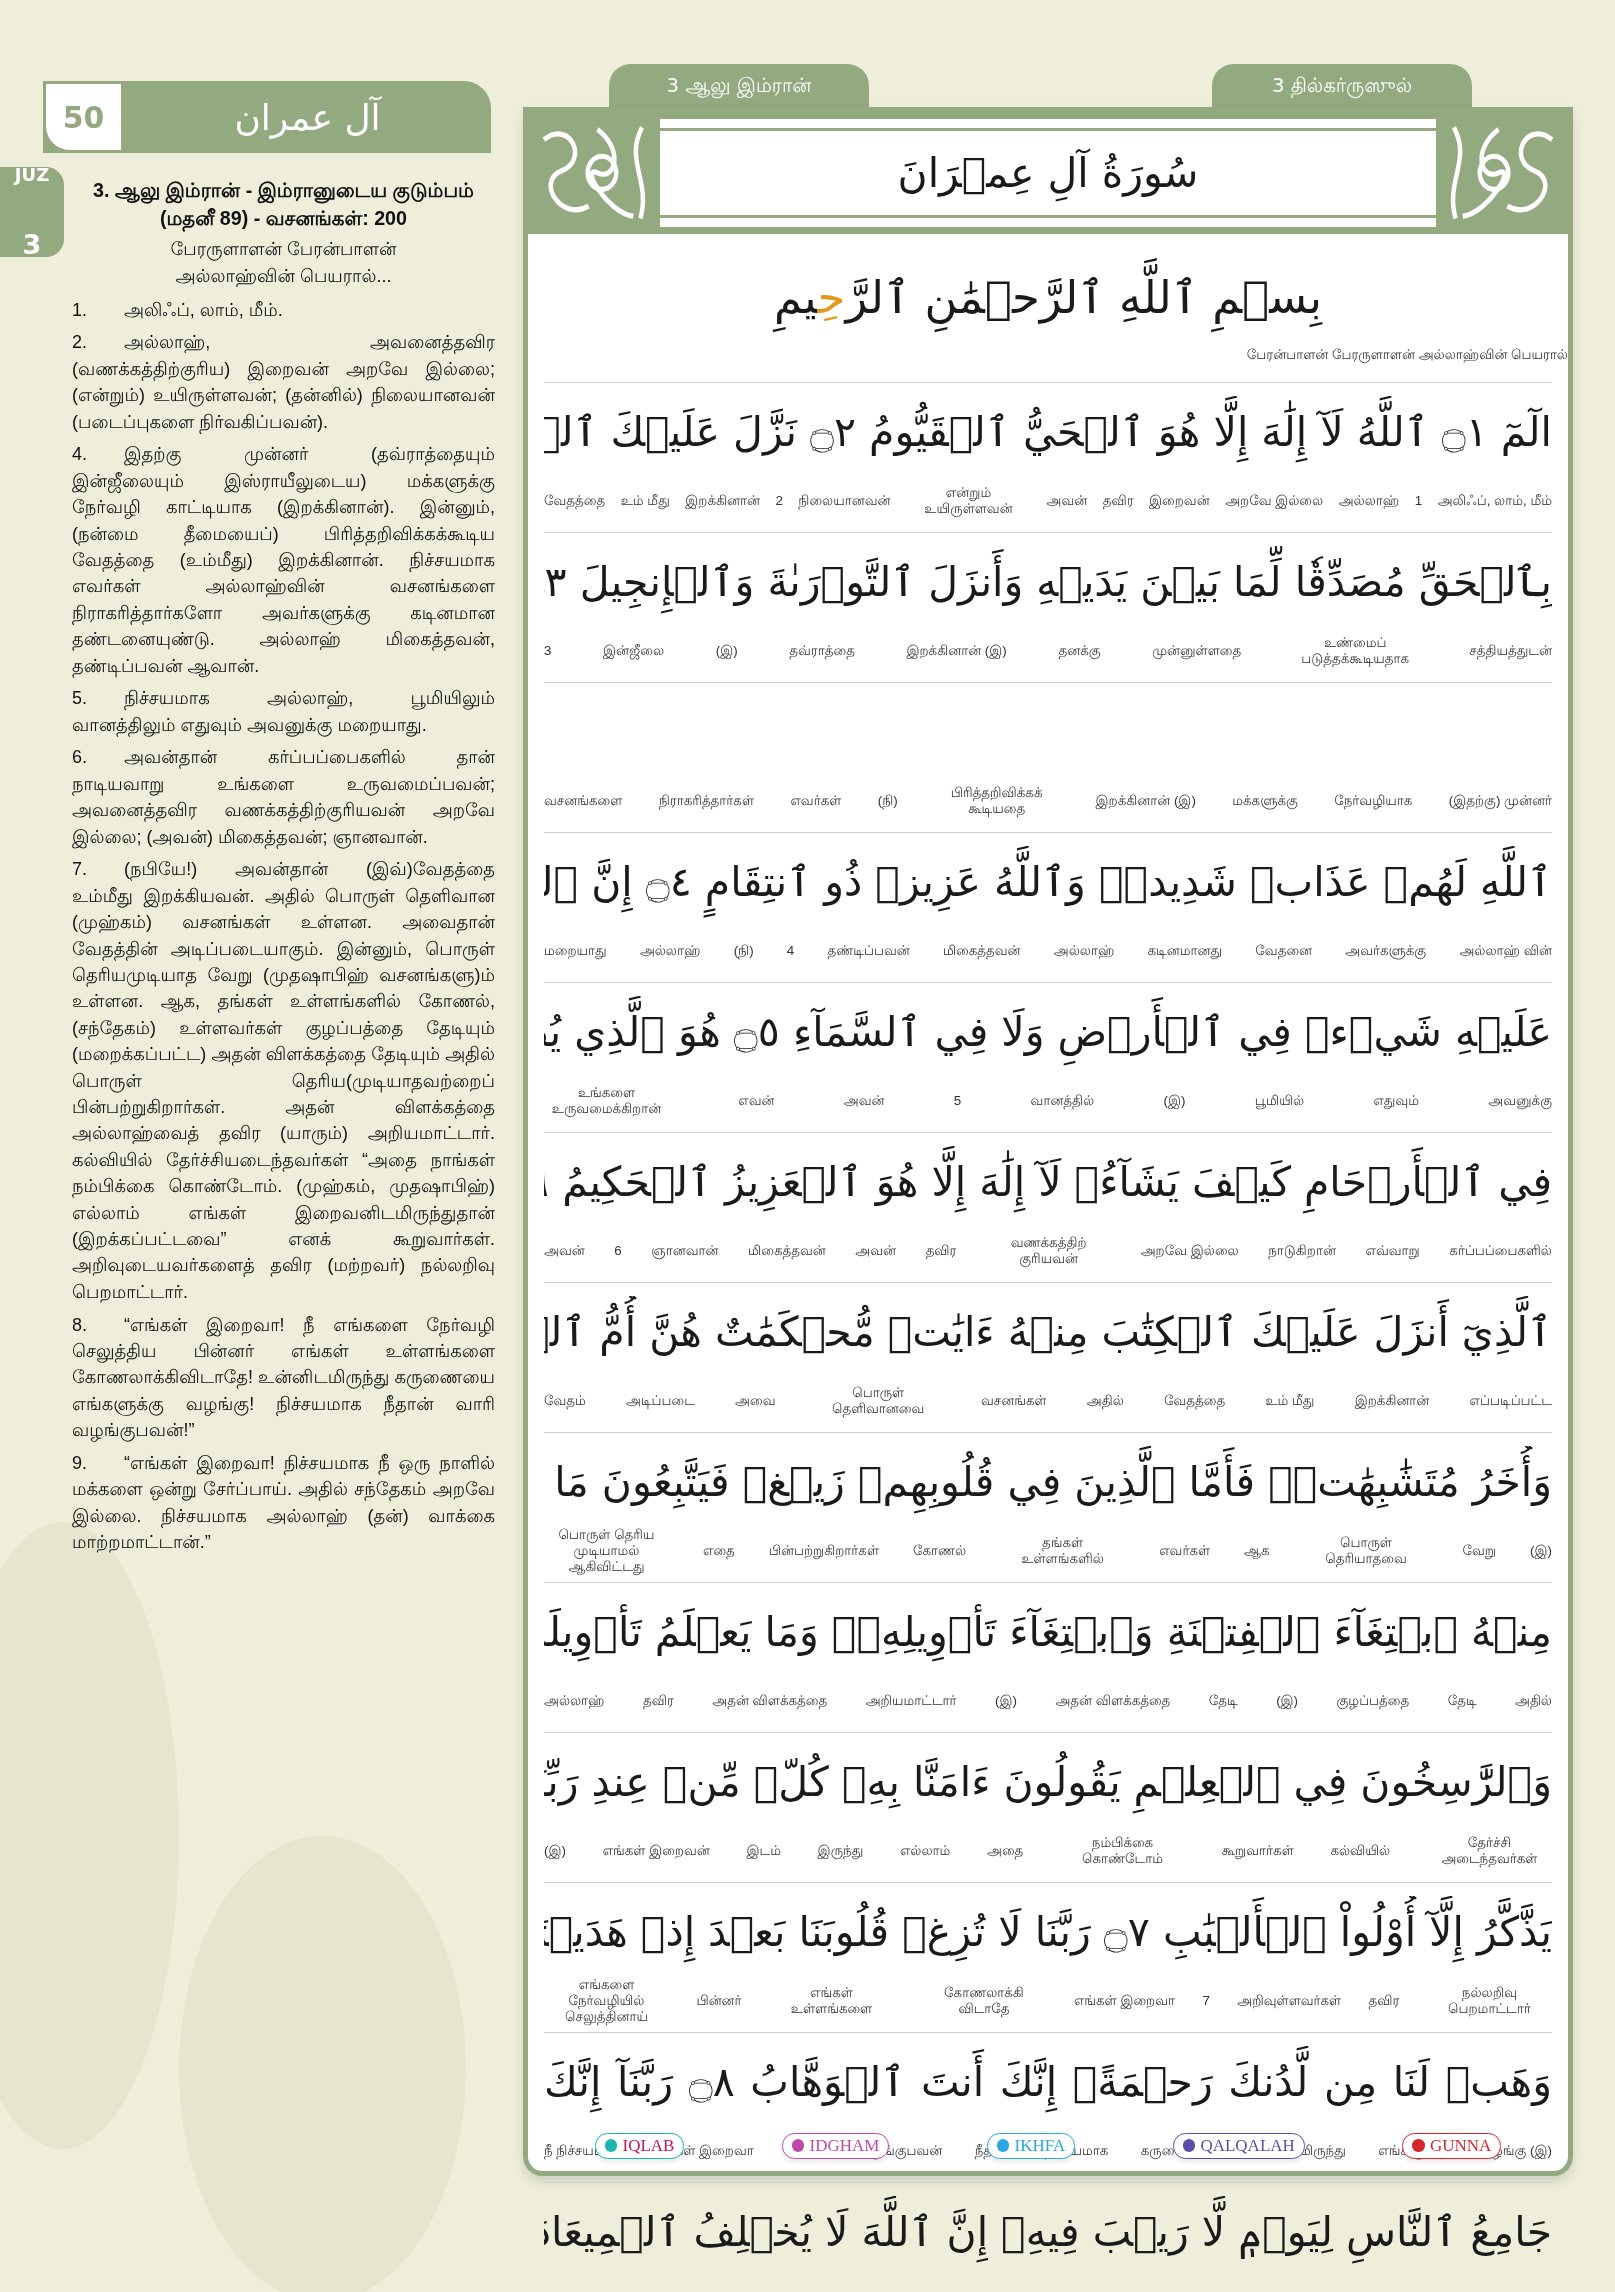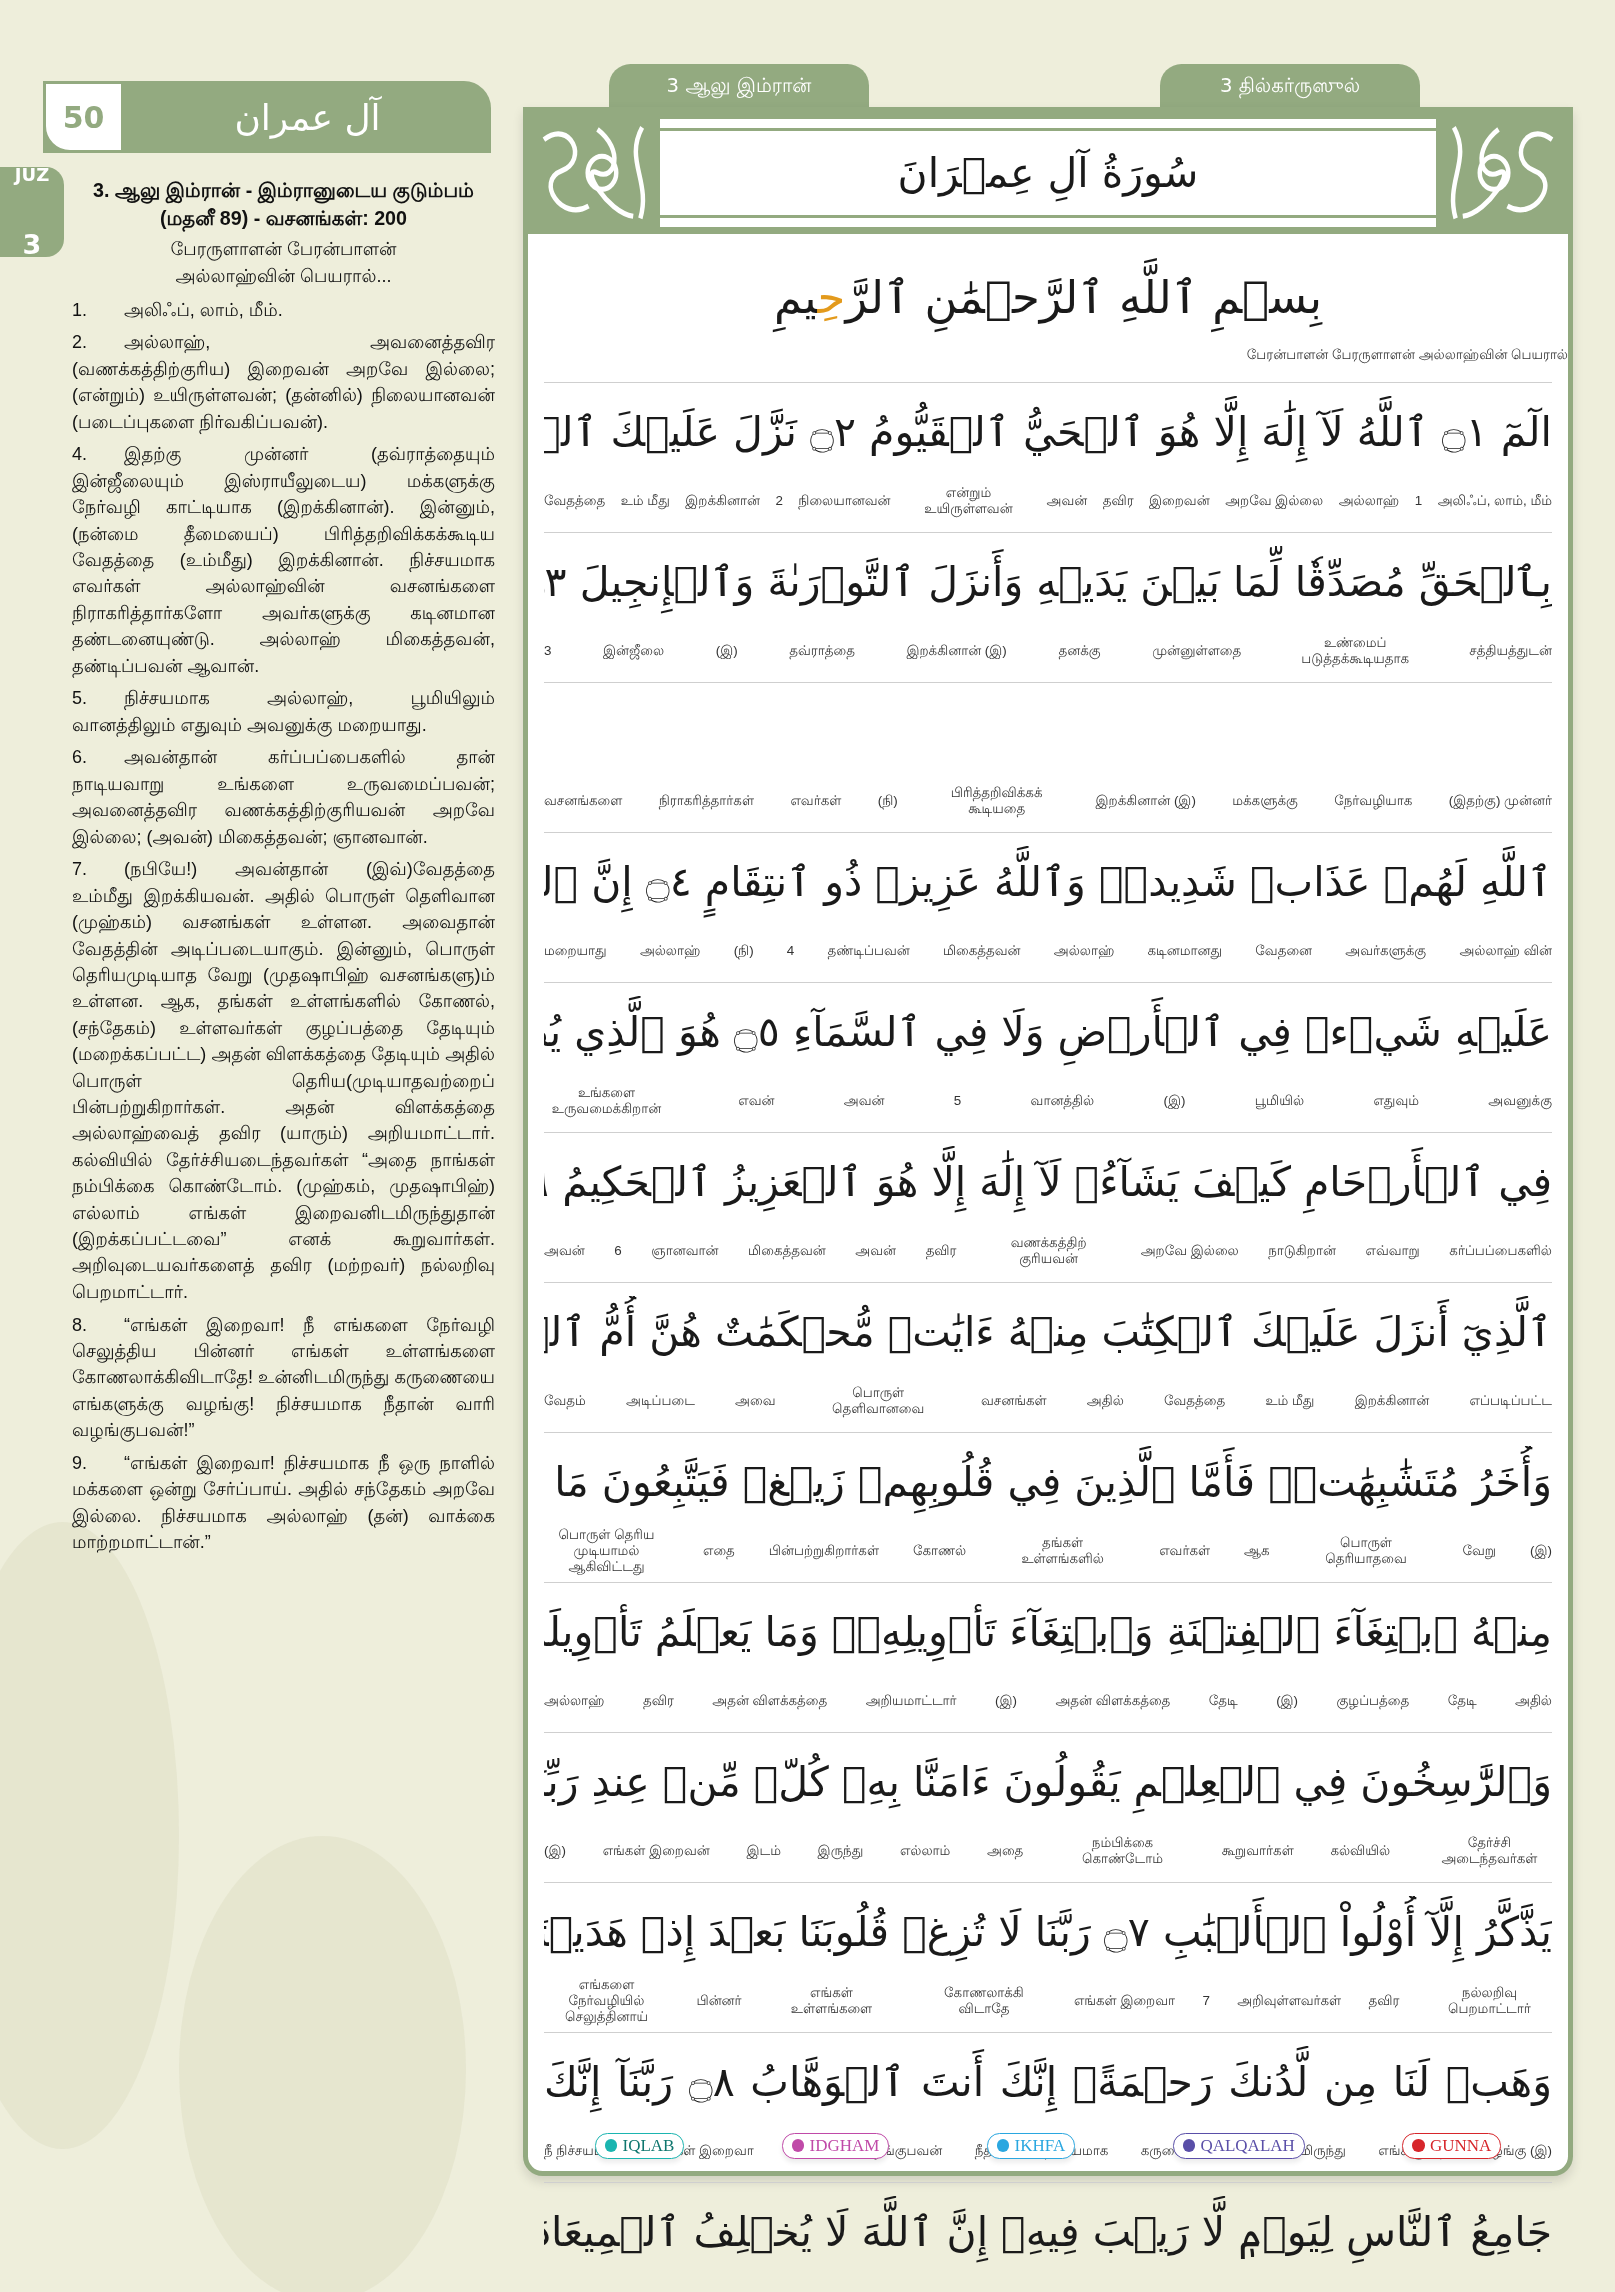--- a/index.html
+++ b/index.html
@@ -53,21 +53,21 @@
     .verse-tr { text-align: justify; margin-bottom: 6.3px; }
     .verse-tr .vn { display: inline-block; width: 52px; }
 
     
     .tab {
       position: absolute; top: 64px; height: 45px; background: #93aa80; color: #fff;
       border-radius: 21.5px 21.5px 0 0; display: flex; align-items: center; justify-content: center;
       font-size: 19.7px; font-family: "DejaVu Sans", sans-serif;
     }
     .tab-left { left: 609px; width: 260px; }
-    .tab-right { left: 1160px; width: 260px; }
+    .tab-right { left: 1212px; width: 260px; }
 
     
     .mushaf {
       position: absolute; left: 523px; top: 107px; width: 1050px; height: 2069px;
       border: 5.4px solid #93aa80; background: #fff; border-radius: 0 0 19.7px 19.7px;
       box-shadow: 0 5.4px 10.7px rgba(0,0,0,0.12);
       text-decoration: underline;
     }
     .surah-banner {
       position: absolute; left: 0; top: 0; width: 100%; height: 122px;
@@ -384,21 +384,21 @@
           <span>(நி)</span>
           <span>அல்லாஹ்</span>
           <span>மாற்றமாட்டான்</span>
           <span>வாக்கை</span>
           <span>9</span>
         </div>
       </div>
     </div>
 
   <div class="legend" id="legend">
-      <div class="legend-item" style="border-color: rgb(27, 181, 176); color: #0f766e;">
+      <div class="legend-item" style="border-color: rgb(27, 181, 176); color: #be185d;">
         <span class="legend-dot" style="background: rgb(27, 181, 176);"></span>
         <span>IQLAB</span>
       </div>
       <div class="legend-item" style="border-color: rgb(192, 74, 168); color: rgb(192, 74, 168);">
         <span class="legend-dot" style="background: rgb(192, 74, 168);"></span>
         <span>IDGHAM</span>
       </div>
       <div class="legend-item" style="border-color: rgb(42, 167, 224); color: rgb(42, 167, 224);">
         <span class="legend-dot" style="background: rgb(42, 167, 224);"></span>
         <span>IKHFA</span>

